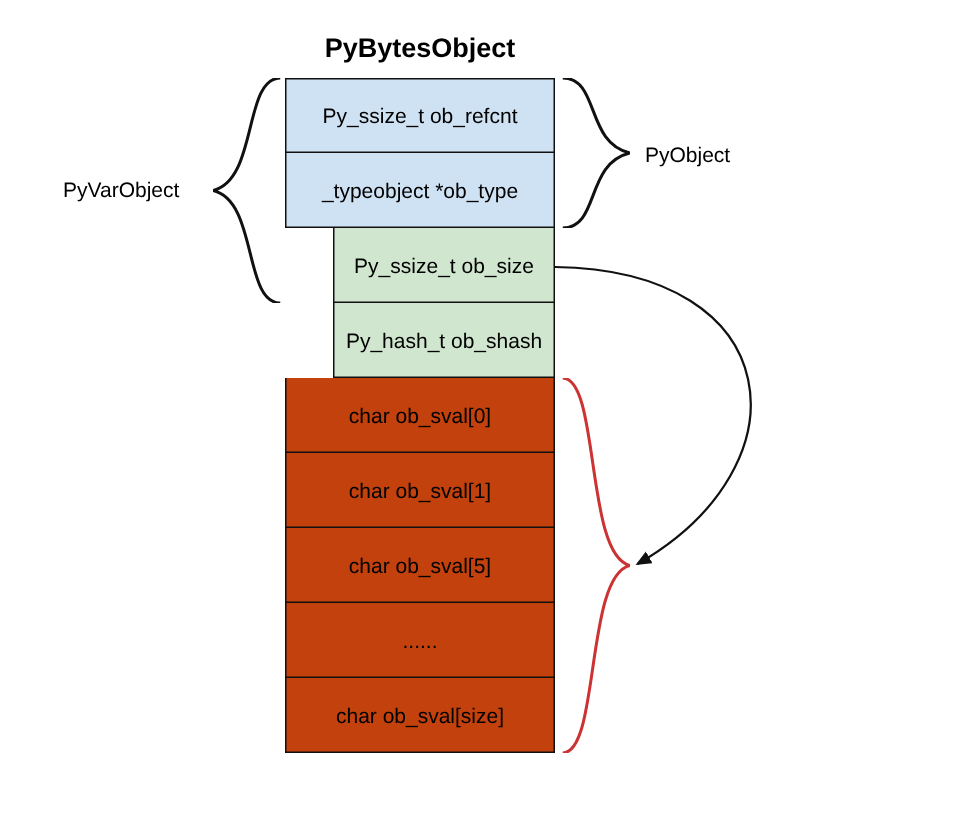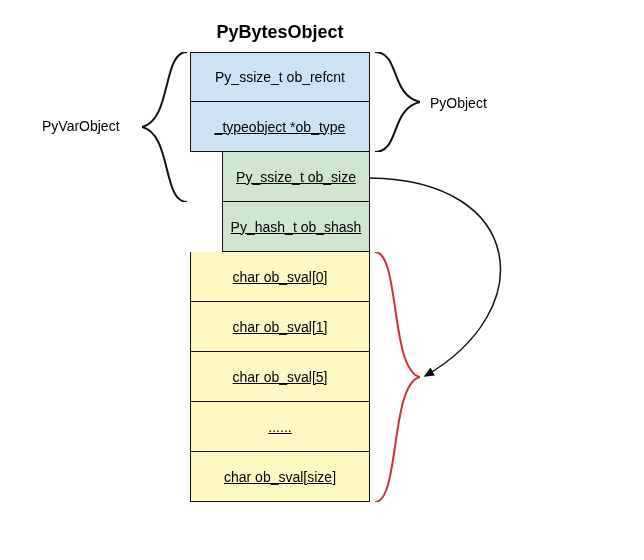--- a/index.html
+++ b/index.html
@@ -32,25 +32,25 @@
   .cell {
     height: 50px;
     border: 1px solid #111;
     display: flex;
     align-items: center;
     justify-content: center;
     font-size: 14px;
     font-weight: 500;
     box-sizing: border-box;
   }
-  .cell + .cell { border-top: none; text-decoration: underline; }
+  .cell + .cell { border-top: none; }
 
   .c-blue {  background: #cfe2f3; }
   .c-green { background: #d0e6cf; margin-left: 32px; }
-  .c-red {   background: #fef9c3; }
+  .c-red {   background: #c2410c; }
 
   .pyvar-label, .pyobj-label {
     position: absolute;
     font-size: 14px;
     font-weight: 500;
   }
   .pyvar-label { left: 42px; top: 118px; }
   .pyobj-label { left: 430px; top: 95px; }
 
   .left-brace {

